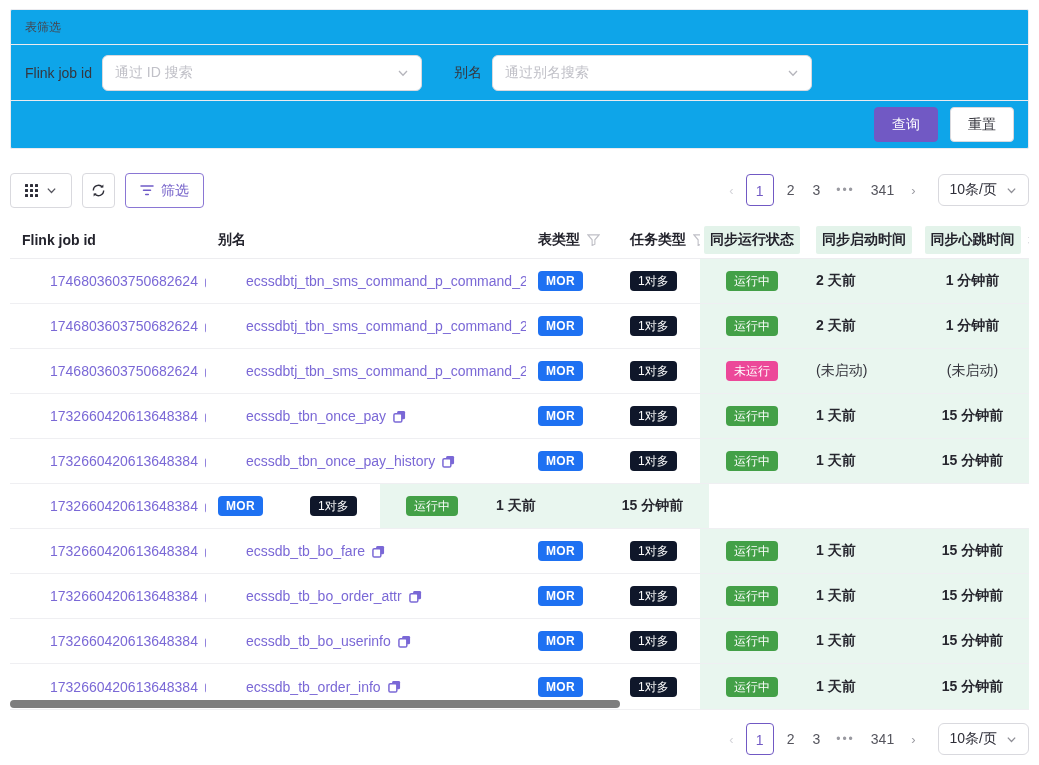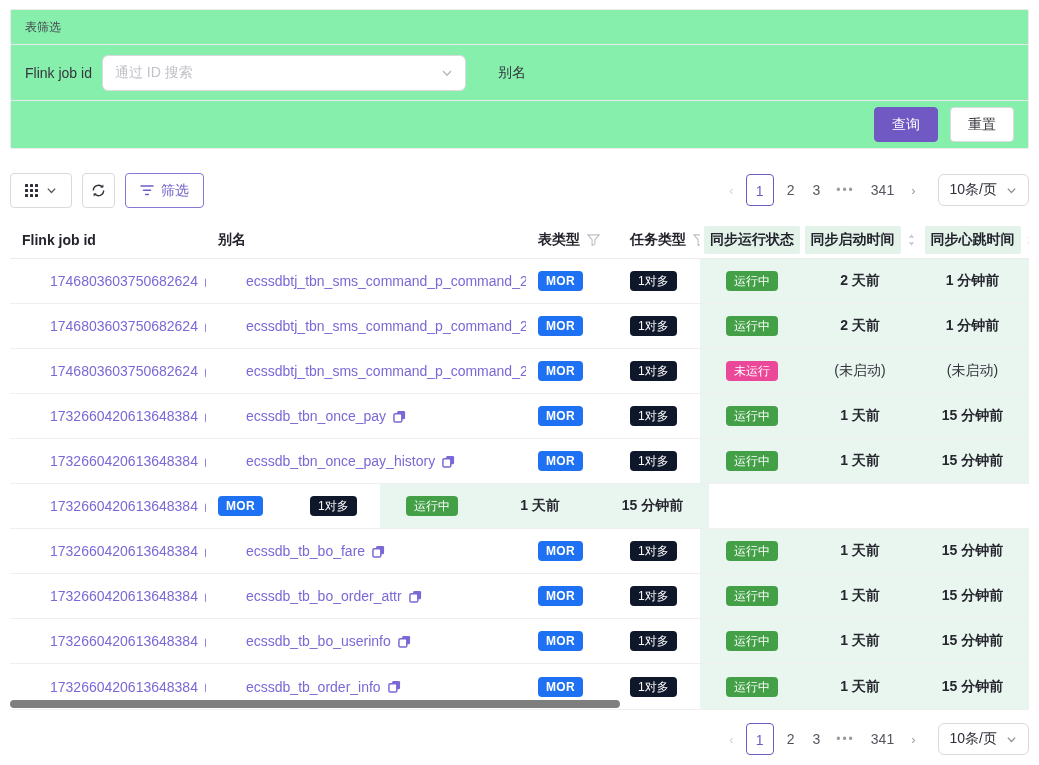--- a/index.html
+++ b/index.html
@@ -1,23 +1,23 @@
 <!DOCTYPE html>
 <html><head>
 <meta charset="utf-8">
 <style>
   * { box-sizing: border-box; margin: 0; padding: 0; }
   html,body { width:1039px; height:765px; background:#fff; font-family:"Liberation Sans",sans-serif; color:#333; overflow:hidden; position:relative; }
 
   
-  .filter-card { position:absolute; left:10px; top:9px; width:1019px; border:1px solid #ebebef; border-radius:2px; background:#86efac; }
+  .filter-card { position:absolute; left:10px; top:9px; width:1019px; border:1px solid #ebebef; border-radius:2px; background:#0ea5e9; }
   .filter-title { height:35px; line-height:35px; padding:0 14px; font-size:12px; color:#45454e; border-bottom:1px solid #ebebef; }
   .filter-form { display:flex; align-items:center; height:56px; border-bottom:1px solid #ebebef; padding-left:14px; }
   .field-label { font-size:14px; color:#36363e; margin-right:10px; white-space:nowrap; }
-  .select-box { width:364px; height:36px; border:1px solid #d9d9de; border-radius:6px; display:flex; align-items:center; justify-content:space-between; padding:0 12px; background:#fff; cursor:pointer; }
+  .select-box { width:320px; height:36px; border:1px solid #d9d9de; border-radius:6px; display:flex; align-items:center; justify-content:space-between; padding:0 12px; background:#fff; cursor:pointer; }
   .select-box .ph { font-size:14px; color:#c1c1c8; }
   .chev { color:#b5b5bc; display:flex; }
   .gap-label { margin-left:32px; }
   .filter-actions { height:47px; display:flex; align-items:center; justify-content:flex-end; padding-right:14px; gap:12px; }
   .btn { height:35px; padding:0 17px; font-size:14px; border-radius:4px; cursor:pointer; font-family:inherit; }
   .btn-primary { background:#7159c4; border:1px solid #7159c4; color:#fff; }
   .btn-default { background:#fff; border:1px solid #d9d9de; color:#36363e; }
 
   
   .toolbar { position:absolute; left:10px; top:173px; display:flex; gap:10px; align-items:center; }
@@ -40,21 +40,21 @@
   .pg-size .chev { color:#8f8f96; }
 
   
   .table-wrap { position:absolute; left:10px; top:222px; width:1019px; border-bottom:1px solid #f0f0f2; }
   .t-row { display:flex; align-items:center; }
   .t-head { height:37px; border-bottom:1px solid #ededf0; }
   .t-body-row { height:45px; border-bottom:1px solid #efeff2; }
   .t-body-row:last-child { border-bottom:none; }
   .cell { height:100%; display:flex; align-items:center; padding:0 12px; overflow:hidden; white-space:nowrap; }
   .c1 { width:196px; } .c2 { width:320px; } .c3 { width:92px; } .c4 { width:82px; }
-  .c5 { width:104px; justify-content:center; } .c6 { width:112px; justify-content:center; } .c7 { width:113px; justify-content:center; position:relative; }
+  .c5 { width:104px; justify-content:center; } .c6 { width:112px; justify-content:flex-start; } .c7 { width:113px; justify-content:center; position:relative; }
   .green-col { background:#e9f6ef; }
   .t-head .cell { font-size:14px; font-weight:700; color:#23232c; }
   .t-head .c5,.t-head .c6,.t-head .c7 { background:#fff; }
   .hl { background:#e3f3ea; padding:5px 6px; border-radius:2px; }
   .funnel { color:#bfbfc6; margin-left:7px; display:flex; cursor:pointer; }
   .sorter { display:flex; flex-direction:column; margin-left:6px; cursor:pointer; line-height:0; }
   .sorter-clip { position:absolute; right:-6px; }
   .link { color:#7a68d6; font-size:14px; cursor:pointer;margin-left:28px; }
   .copy-btn { color:#7a68d6; margin-left:7px; display:flex; cursor:pointer; flex:none; }
   .tag { display:inline-block; font-size:12px; line-height:1; padding:4px 8px; border-radius:4px; color:#fff; }
@@ -76,20 +76,28 @@
     <span class="field-label">Flink job id</span>
     <div class="select-box">
       <span class="ph">通过 ID 搜索</span>
       <span class="chev">
           <svg width="12" height="12" viewBox="0 0 12 12">
             <polyline points="2,4 6,8.2 10,4" fill="none" stroke="currentColor" stroke-width="1.3"></polyline>
           </svg>
         </span>
     </div>
     <span class="field-label gap-label">别名</span>
+    <div class="select-box">
+      <span class="ph">通过别名搜索</span>
+      <span class="chev">
+          <svg width="12" height="12" viewBox="0 0 12 12">
+            <polyline points="2,4 6,8.2 10,4" fill="none" stroke="currentColor" stroke-width="1.3"></polyline>
+          </svg>
+        </span>
+    </div>
   </div>
   <div class="filter-actions">
     <button class="btn btn-primary">查询</button>
     <button class="btn btn-default">重置</button>
   </div>
 </div>
 
 <div class="toolbar">
   <div class="tool-box tool-grid">
     <span class="grid-icon">

